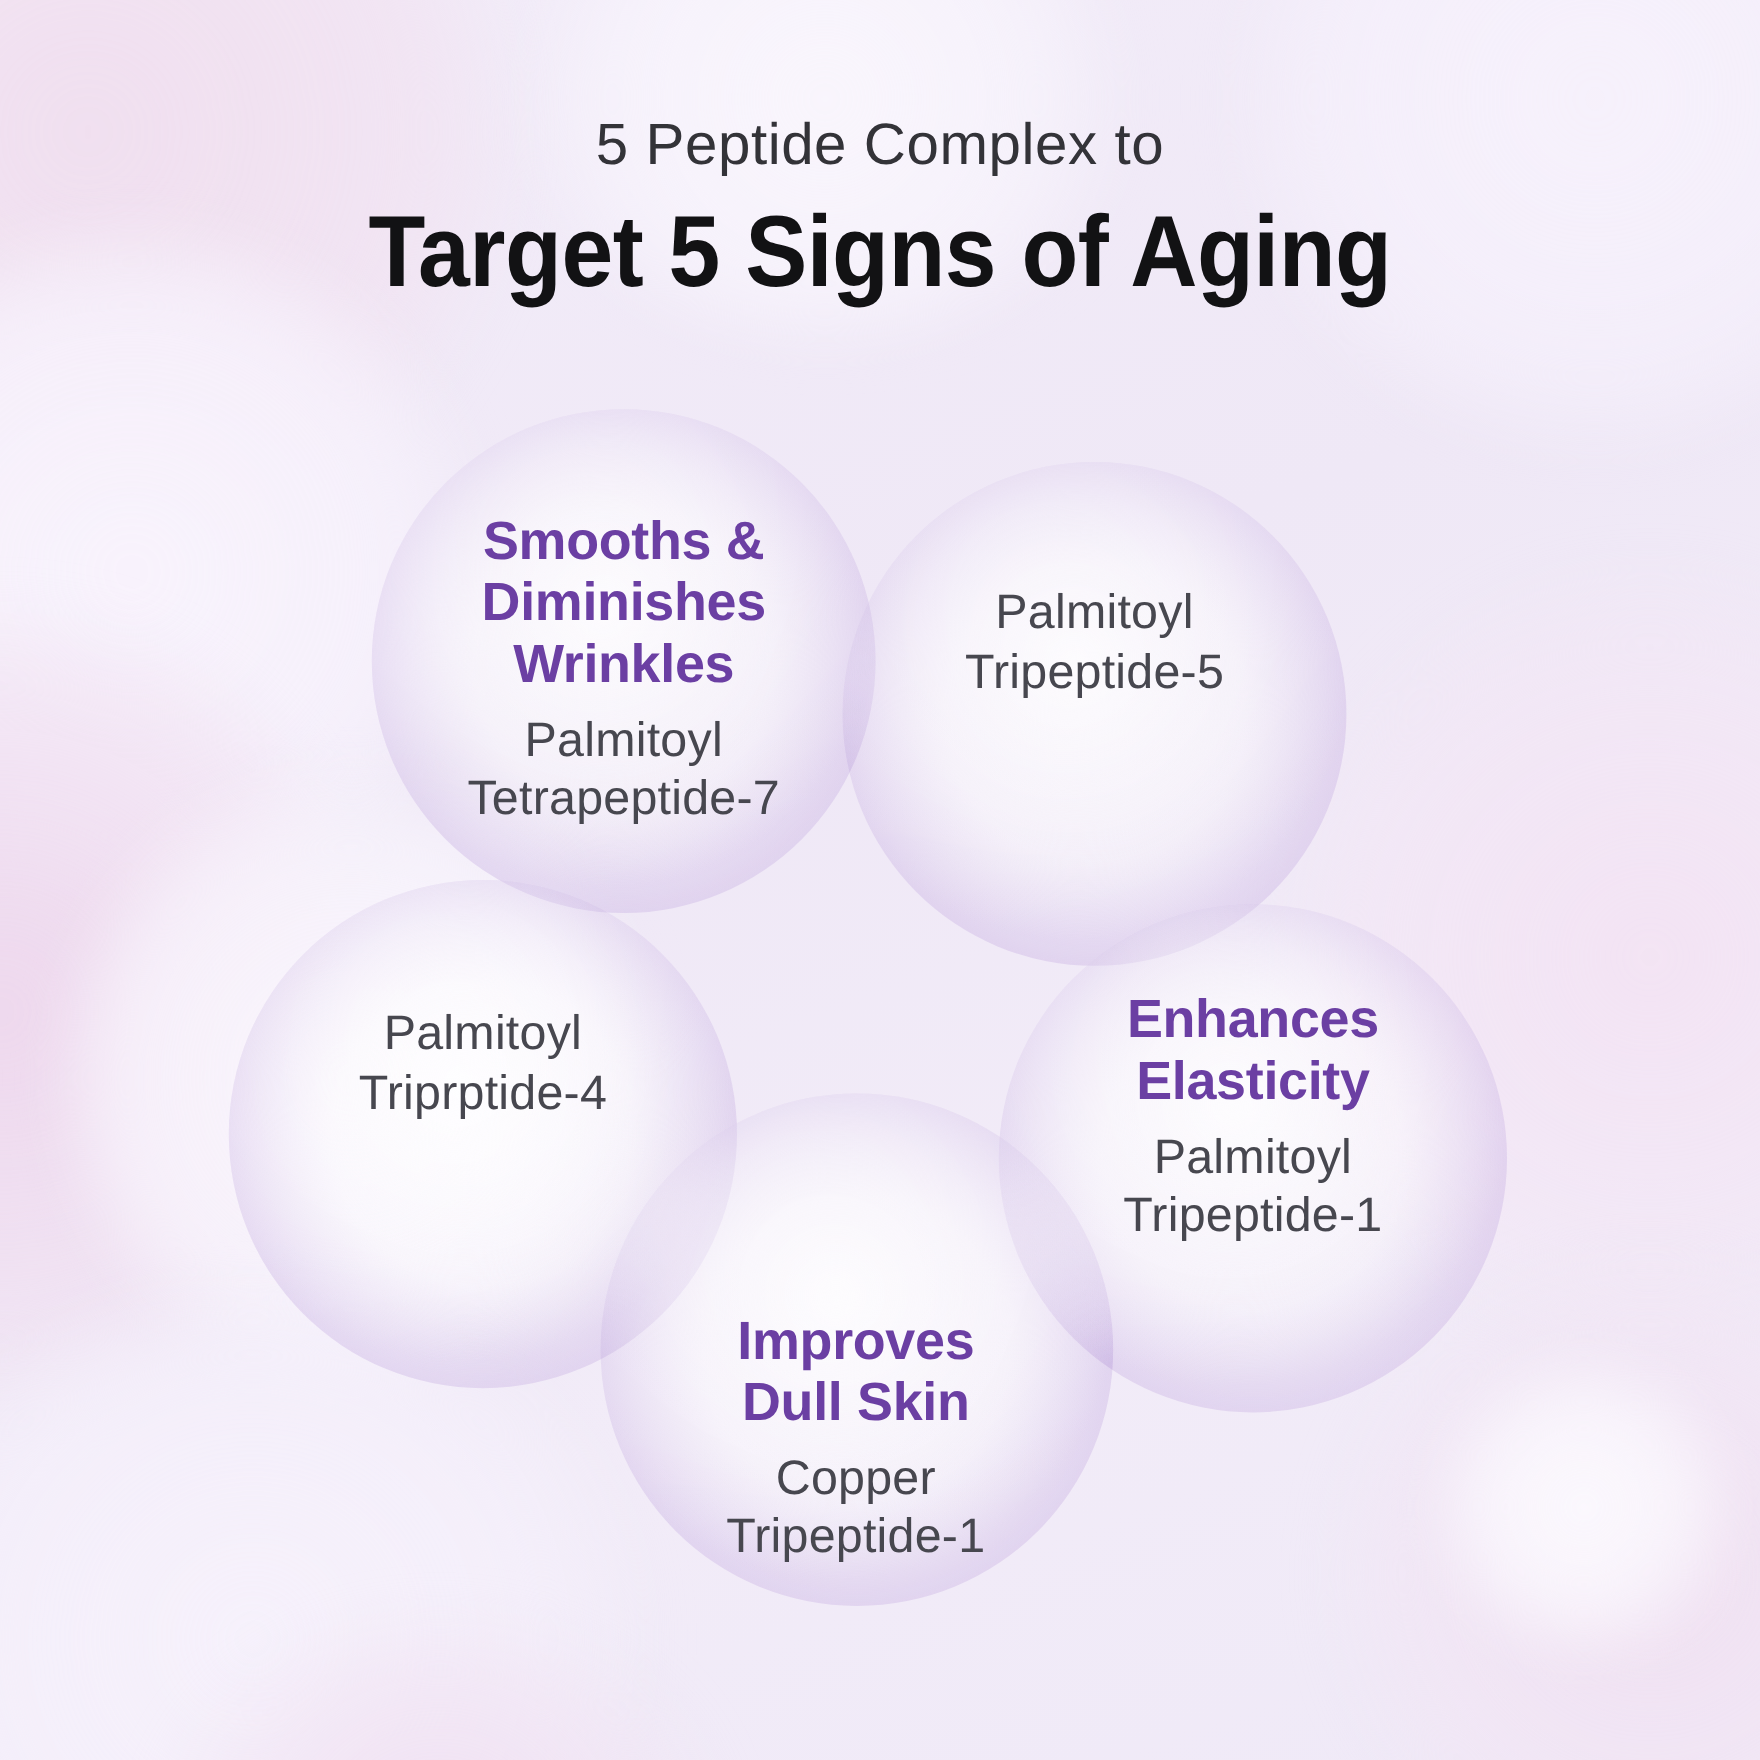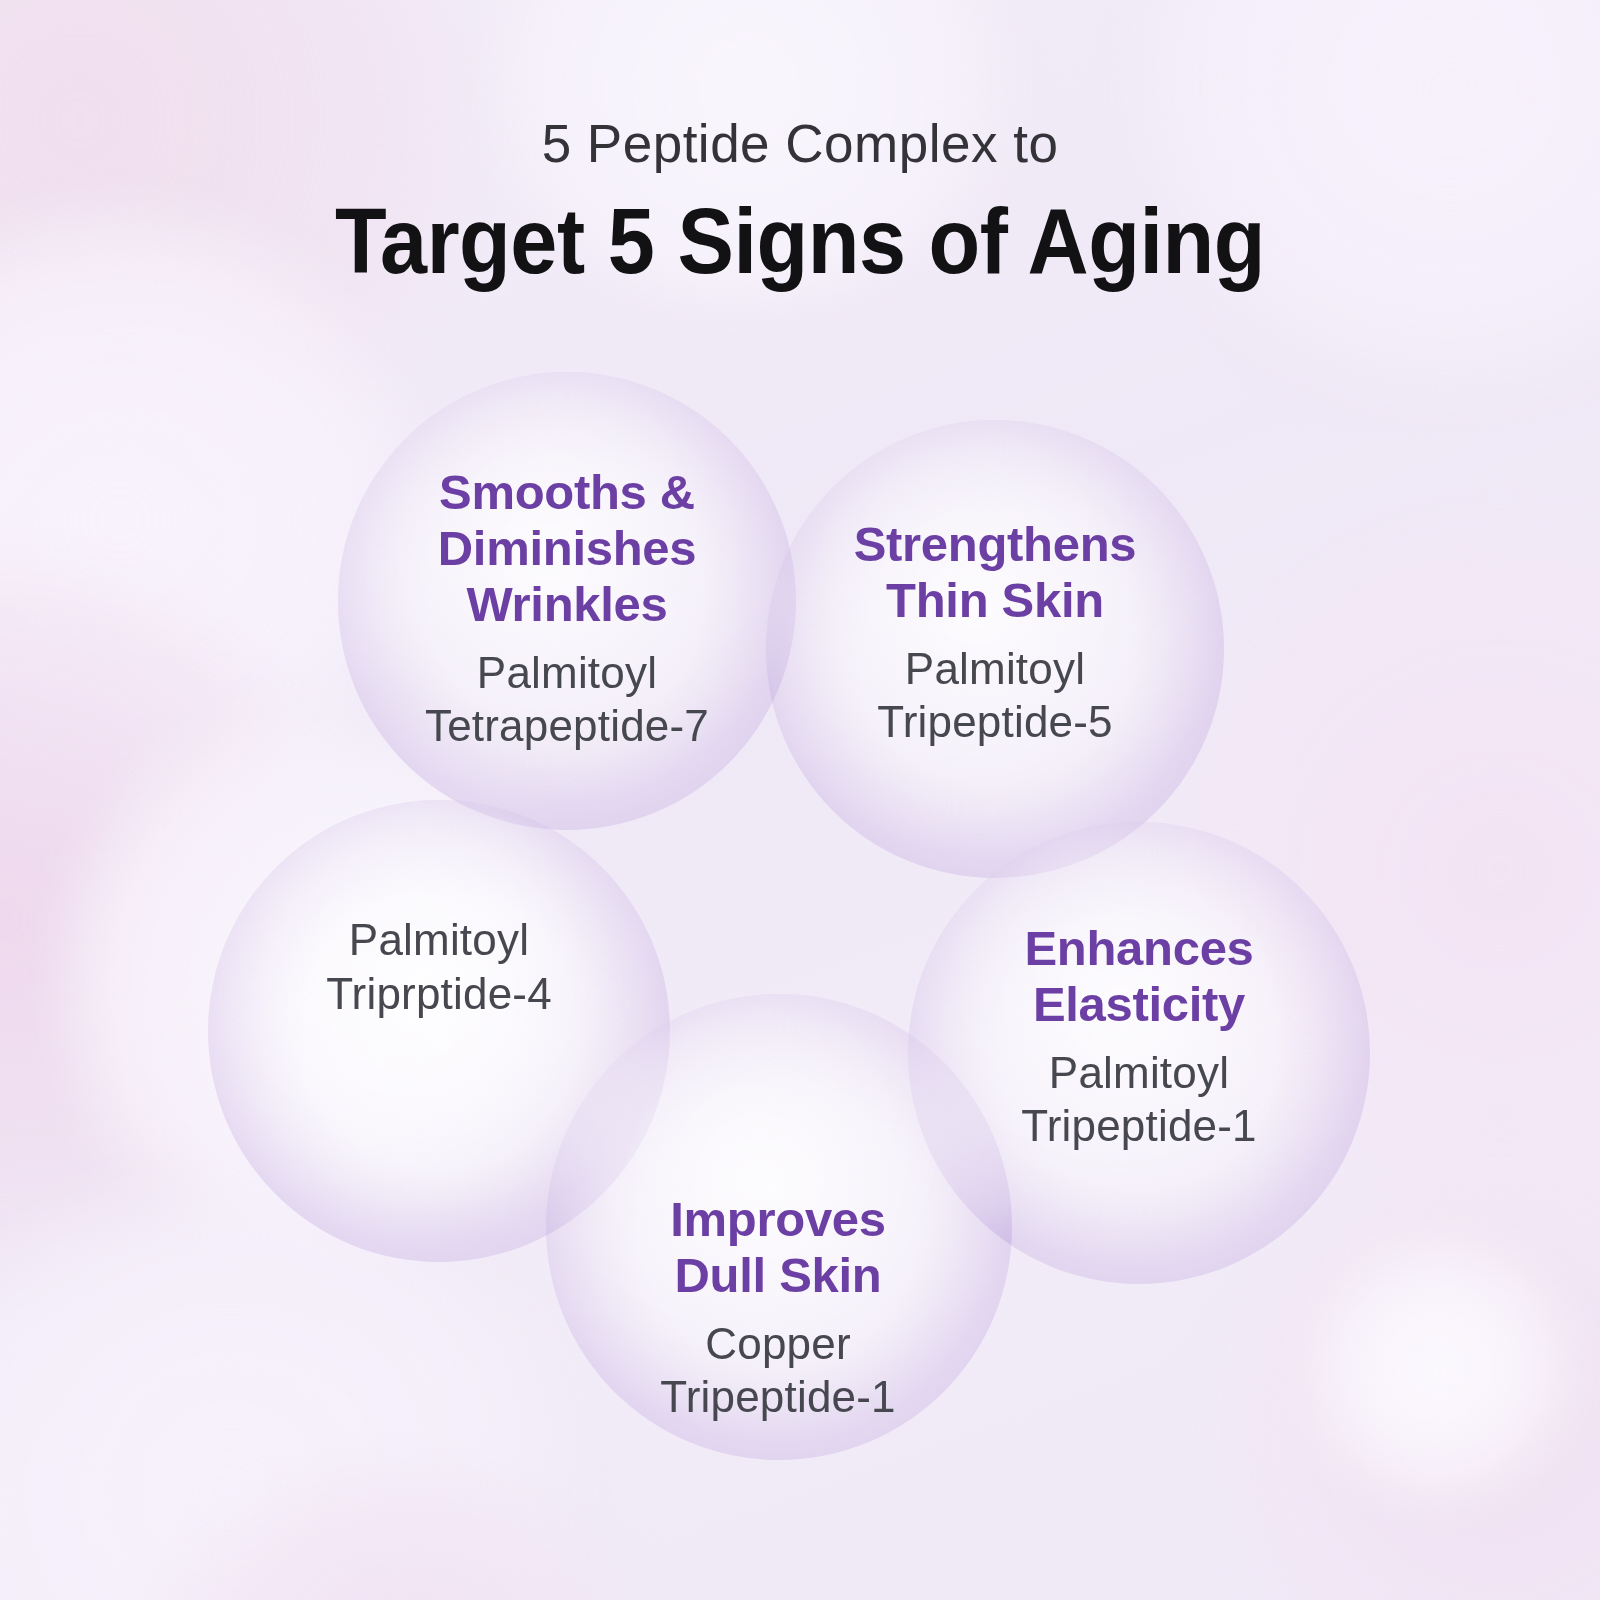--- a/index.html
+++ b/index.html
@@ -58,21 +58,21 @@
     left: 0; right: 0; top: 104px;
     text-align: center;
     z-index: 5;
   }
   .subtitle {
     font-size: 53px;
     font-weight: 400;
     color: #333338;
     letter-spacing: .5px;
     line-height: 1.05;
-    margin: 12px;
+    margin: 0;
     font-stretch: condensed;
   }
   .headline {
     font-size: 92px;
     font-weight: 700;
     color: #121214;
     letter-spacing: -0.5px;
     line-height: 1.08;
     margin: 20px 0 0 0;
     transform: scaleX(0.92);
@@ -168,29 +168,28 @@
   </div>
 
   <div class="labels">
 
     <div class="label" style="left:337px; top:465px;">
       <div class="title">Smooths &amp;<br>Diminishes<br>Wrinkles</div>
       <div class="sub">Palmitoyl<br>Tetrapeptide-7</div>
     </div>
 
     <div class="label" style="left:765px; top:517px;">
-      <div class="title">Strengthens<br>Thin Skin</div>
       <div class="sub">Palmitoyl<br>Tripeptide-5</div>
     </div>
 
     <div class="label" style="left:209px; top:900px;">
       <div class="sub">Palmitoyl<br>Triprptide-4</div>
     </div>
 
-    <div class="label" style="left:909px; top:921px;">
+    <div class="label" style="left:909px; top:900px;">
       <div class="title">Enhances<br>Elasticity</div>
       <div class="sub">Palmitoyl<br>Tripeptide-1</div>
     </div>
 
     <div class="label" style="left:548px; top:1192px;">
       <div class="title">Improves<br>Dull Skin</div>
       <div class="sub">Copper<br>Tripeptide-1</div>
     </div>
 
   </div>

